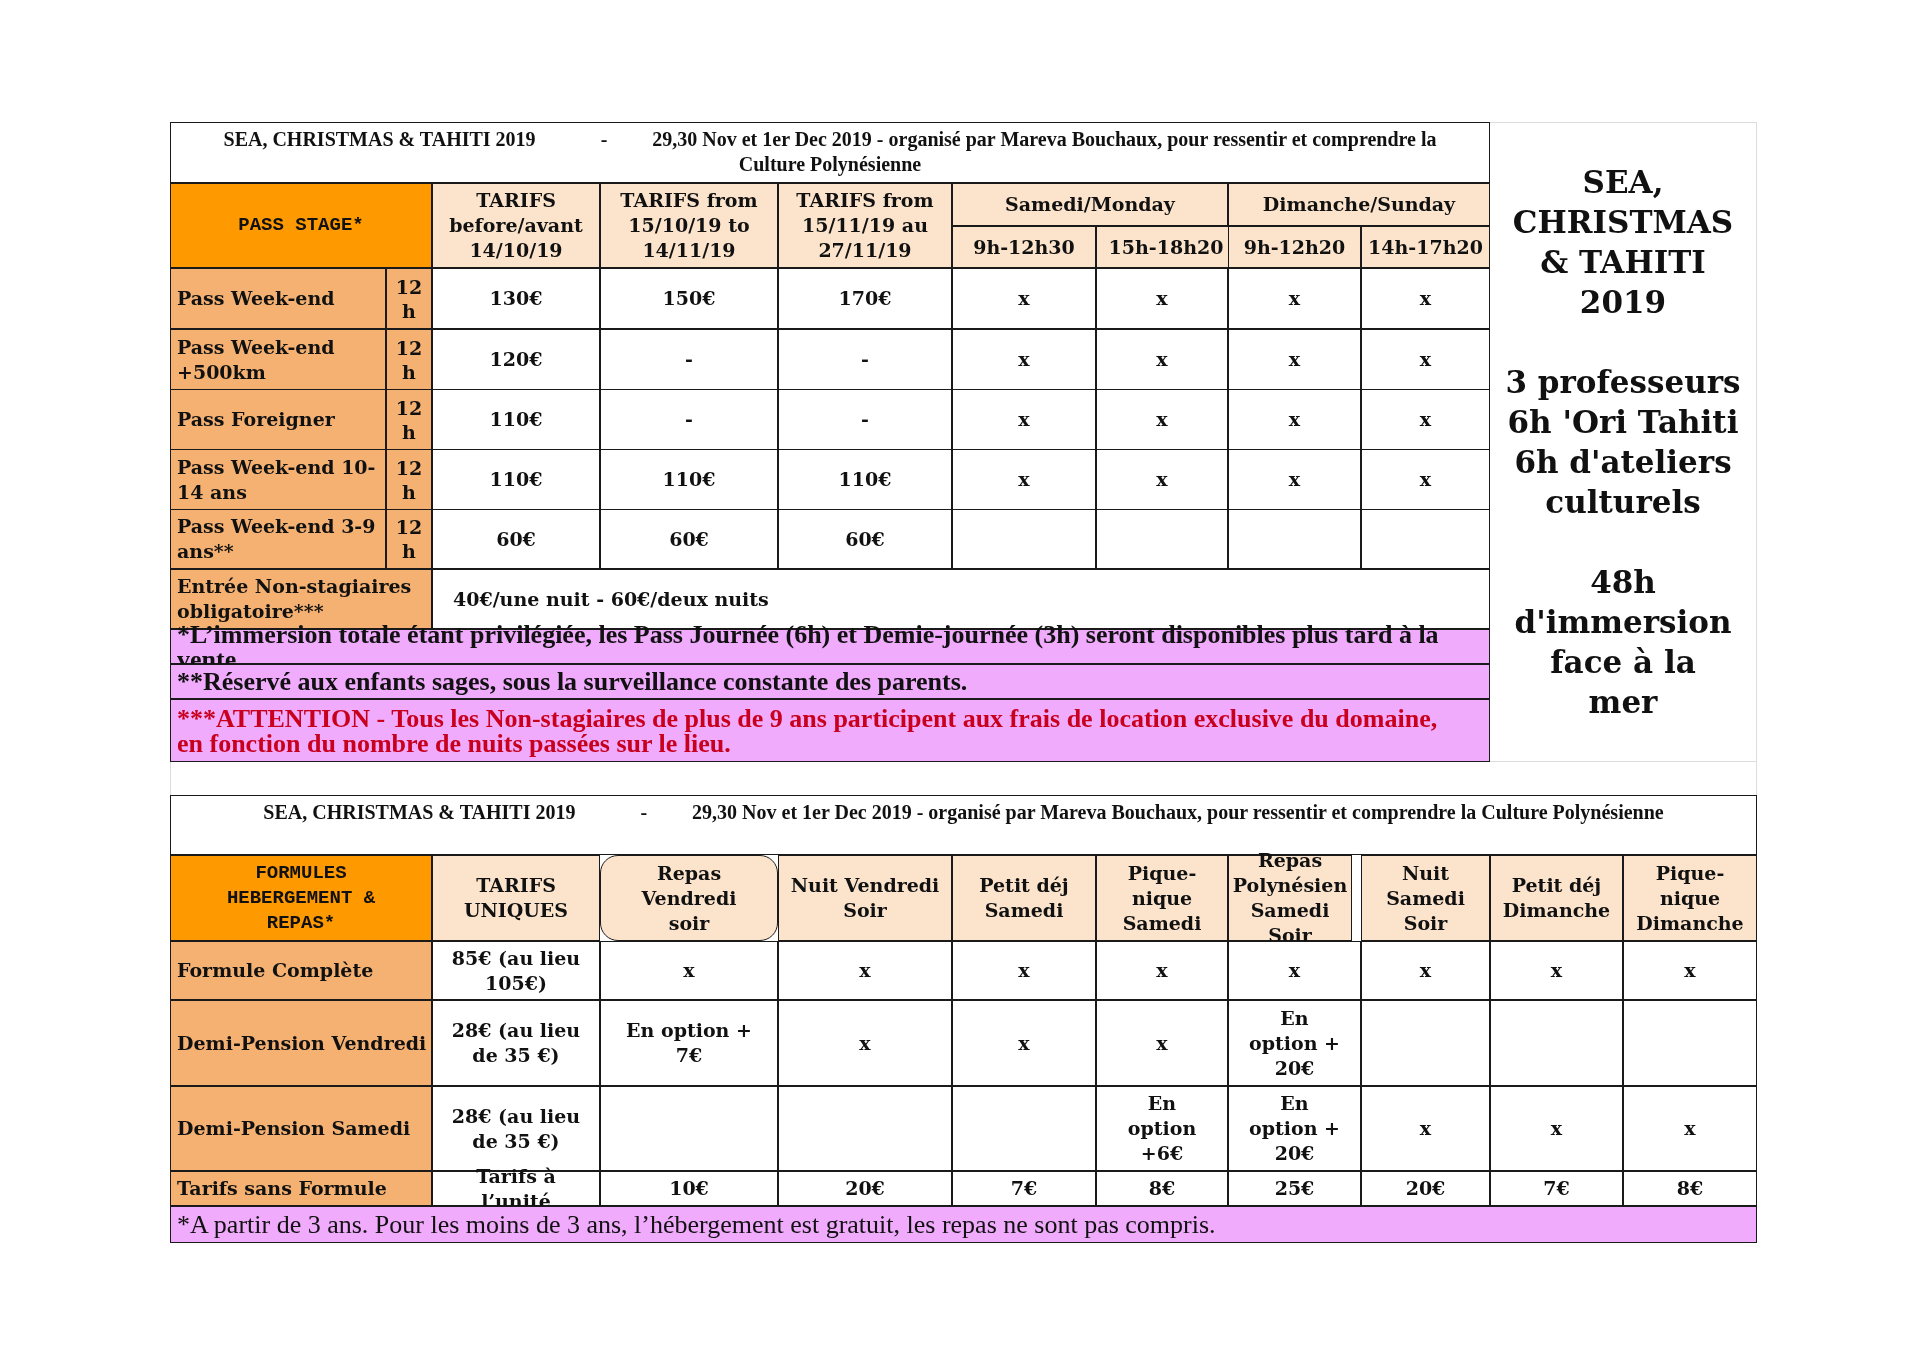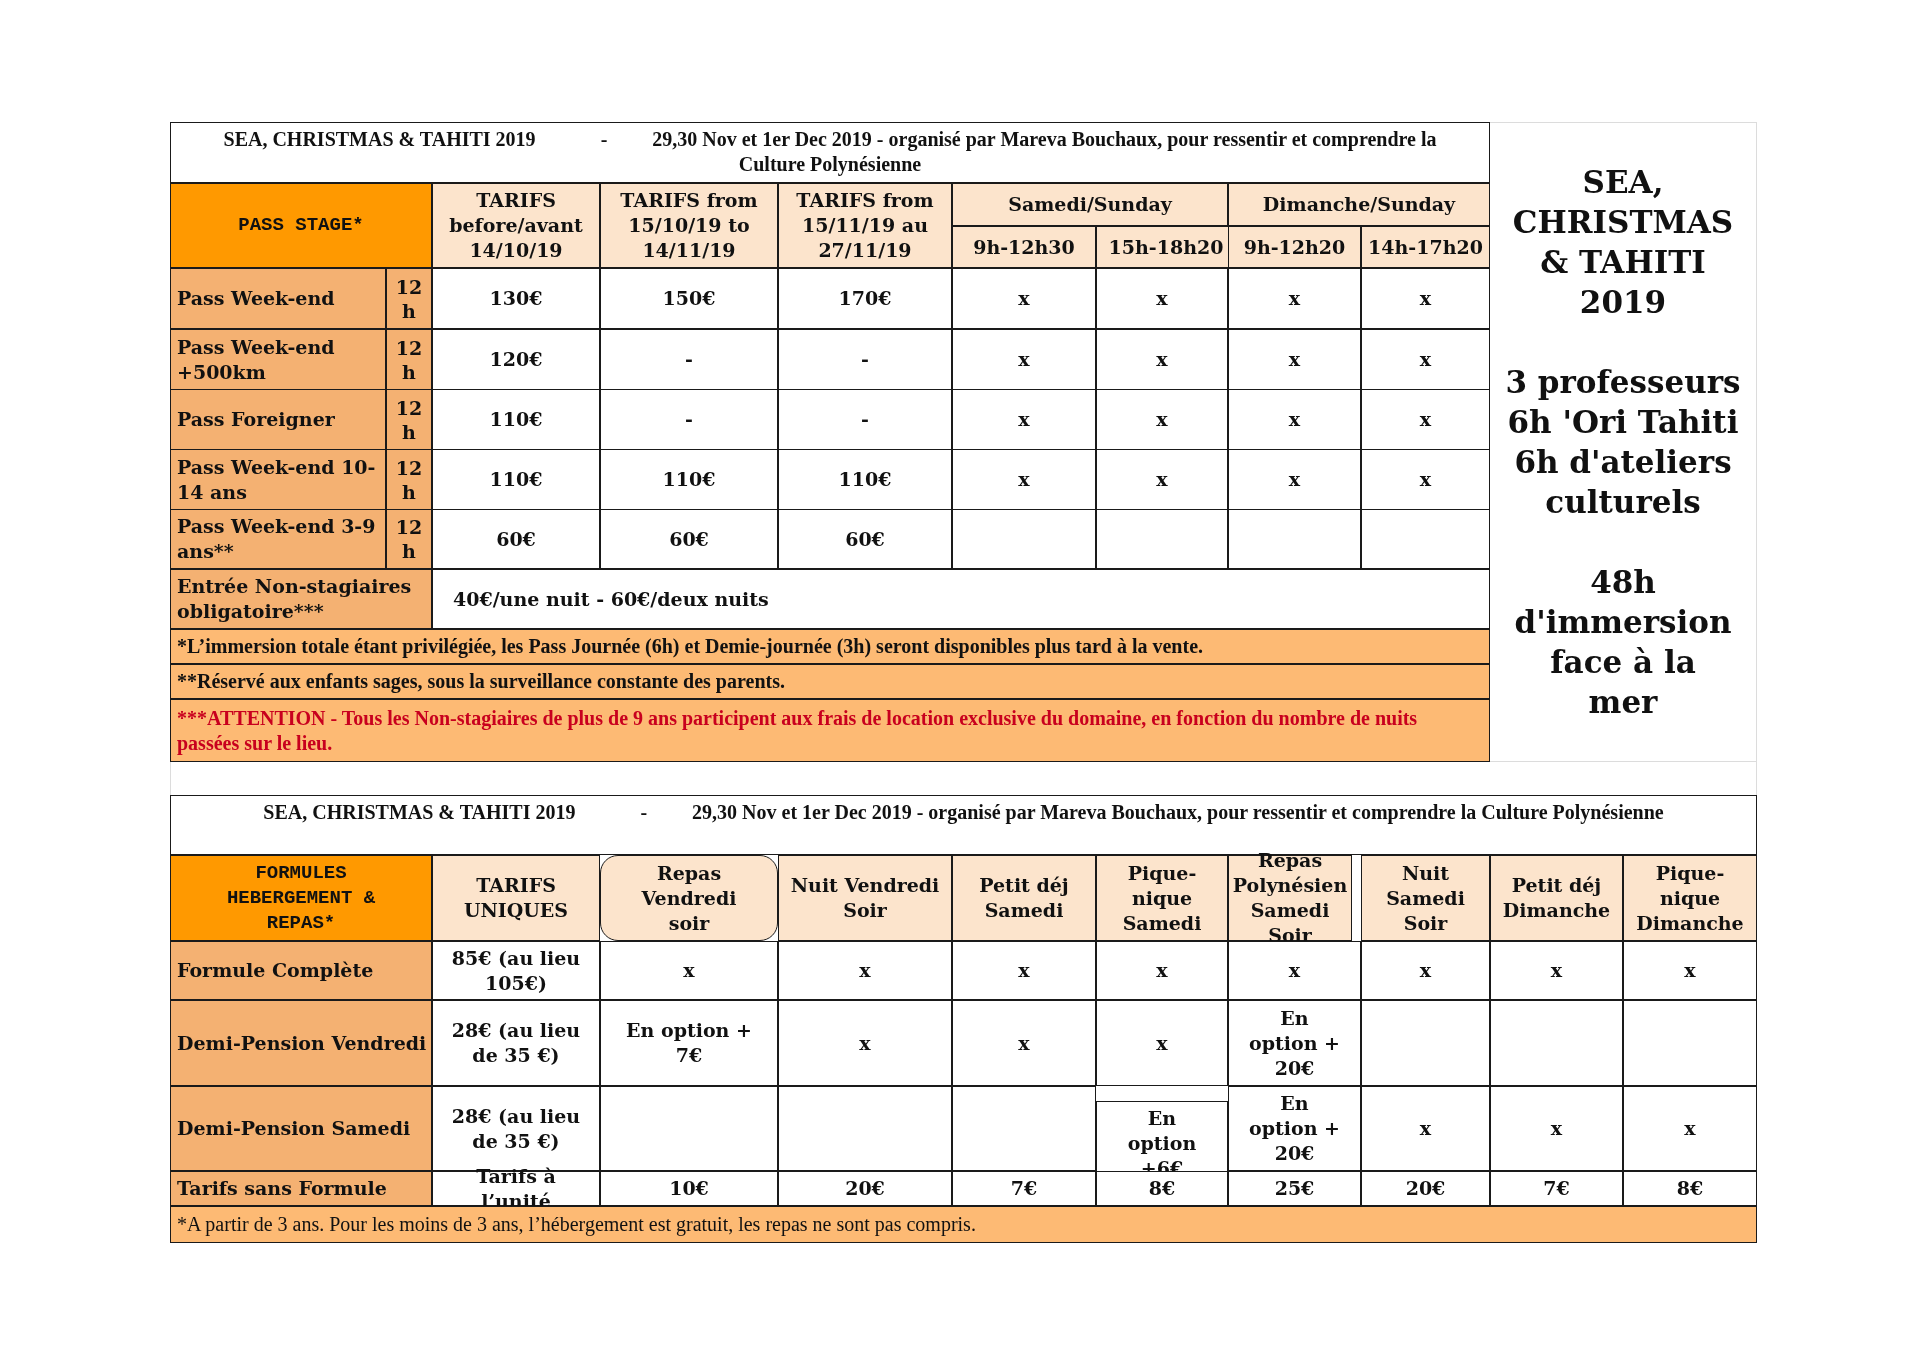--- a/index.html
+++ b/index.html
@@ -5,21 +5,21 @@
   html, body { margin:0; padding:0; background:#ffffff; }
   body { width:1920px; height:1358px; position:relative; overflow:hidden;
          font-family:"DejaVu Serif", serif; color:#111; }
   .cell { position:absolute; box-sizing:border-box; display:flex; align-items:center; justify-content:center;
           text-align:center; font-weight:bold; font-size:19px; line-height:25px; border:1.5px solid #1a1a1a; }
   .left { justify-content:flex-start; text-align:left; padding-left:6px; }
   .hdr { background:#fce4cc; }
   .orange { background:#ff9900;font-family:Liberation Mono, monospace; }
   .lab { background:#f4b172; }
   .white { background:#ffffff; }
-  .note { background:#fdba74; font-family:"Liberation Serif", serif; font-size:20px; }
+  .note { background:#f0abfc; font-family:"Liberation Serif", serif; font-size:26px; }
   .red { color:#c8001e; }
   .title { font-family:"Liberation Serif", serif; font-size:20px; background:#fff; }
   #info { position:absolute; left:1490px; top:122px; width:267px; height:640px; border:1.5px solid #dcdcdc;
           border-left:none; background:#fff; display:flex; align-items:center; justify-content:center;
           text-align:center; font-weight:bold; font-size:31px; line-height:40px; box-sizing:border-box; }
   #band { position:absolute; left:170px; top:762px; width:1587px; height:33px; border:1.5px solid #dcdcdc; border-top:none;
           border-bottom:none; box-sizing:border-box; }
   .info-block { margin:0 0 40px 0; }
   .info-block:last-child { margin-bottom:0; }
 </style>
@@ -31,21 +31,21 @@
   <div class="cell title" style="left:170px;top:122px;width:1320px;height:61px;display:block;padding:4px 40px 0 40px;text-align:center;">
     <span style="margin-right:60px;">SEA, CHRISTMAS &amp; TAHITI 2019</span>
     <span style="margin-right:40px;">-</span>
     <span>29,30 Nov et 1er Dec 2019 - organisé par Mareva Bouchaux, pour ressentir et comprendre la Culture Polynésienne</span>
   </div>
 
   <div class="cell orange" style="left:170px;top:183px;width:262px;height:85px;">PASS STAGE*</div>
   <div class="cell hdr" style="left:432px;top:183px;width:168px;height:85px;">TARIFS before/avant 14/10/19</div>
   <div class="cell hdr" style="left:600px;top:183px;width:178px;height:85px;padding:0 12px;">TARIFS from 15/10/19 to 14/11/19</div>
   <div class="cell hdr" style="left:778px;top:183px;width:174px;height:85px;padding:0 12px;">TARIFS from 15/11/19 au 27/11/19</div>
-  <div class="cell hdr" style="left:952px;top:183px;width:276px;height:43px;">Samedi/Sunday</div>
+  <div class="cell hdr" style="left:952px;top:183px;width:276px;height:43px;">Samedi/Monday</div>
   <div class="cell hdr" style="left:1228px;top:183px;width:262px;height:43px;">Dimanche/Sunday</div>
   <div class="cell hdr" style="left:952px;top:226px;width:144px;height:42px;">9h-12h30</div>
   <div class="cell hdr" style="left:1096px;top:226px;width:140px;height:42px;">15h-18h20</div>
   <div class="cell hdr" style="left:1228px;top:226px;width:133px;height:42px;">9h-12h20</div>
   <div class="cell hdr" style="left:1361px;top:226px;width:129px;height:42px;">14h-17h20</div>
 
   <div id="t1rows">
       <div class="cell lab left" style="left: 170px; top: 268px; width: 216px; height: 61px; padding-right: 12px;">Pass Week-end</div>
       <div class="cell lab" style="left: 386px; top: 268px; width: 46px; height: 61px; padding: 0px 8px; line-height: 24px;">12 h</div>
       <div class="cell white" style="left: 432px; top: 268px; width: 168px; height: 61px;">130€</div>
@@ -152,21 +152,21 @@
       <div class="cell white" style="left: 1096px; top: 1000px; width: 132px; height: 86px; padding: 0px 18px;">x</div>
       <div class="cell white" style="left: 1228px; top: 1000px; width: 133px; height: 86px; padding: 0px 18px;">En option + 20€</div>
       <div class="cell white" style="left: 1361px; top: 1000px; width: 129px; height: 86px; padding: 0px 18px;"></div>
       <div class="cell white" style="left: 1490px; top: 1000px; width: 133px; height: 86px; padding: 0px 18px;"></div>
       <div class="cell white" style="left: 1623px; top: 1000px; width: 134px; height: 86px; padding: 0px 18px;"></div>
       <div class="cell lab left" style="left: 170px; top: 1086px; width: 262px; height: 85px;">Demi-Pension Samedi</div>
       <div class="cell white" style="left: 432px; top: 1086px; width: 168px; height: 85px; padding: 0px 14px;">28€ (au lieu de 35 €)</div>
       <div class="cell white" style="left: 600px; top: 1086px; width: 178px; height: 85px; padding: 0px 18px;"></div>
       <div class="cell white" style="left: 778px; top: 1086px; width: 174px; height: 85px; padding: 0px 18px;"></div>
       <div class="cell white" style="left: 952px; top: 1086px; width: 144px; height: 85px; padding: 0px 18px;"></div>
-      <div class="cell white" style="left: 1096px; top: 1086px; width: 132px; height: 85px; padding: 0px 18px; margin-top: 15px;">En option +6€</div>
+      <div class="cell white" style="left: 1096px; top: 1086px; width: 132px; height: 85px; padding: 0px 18px;">En option +6€</div>
       <div class="cell white" style="left: 1228px; top: 1086px; width: 133px; height: 85px; padding: 0px 18px;">En option + 20€</div>
       <div class="cell white" style="left: 1361px; top: 1086px; width: 129px; height: 85px; padding: 0px 18px;">x</div>
       <div class="cell white" style="left: 1490px; top: 1086px; width: 133px; height: 85px; padding: 0px 18px;">x</div>
       <div class="cell white" style="left: 1623px; top: 1086px; width: 134px; height: 85px; padding: 0px 18px;">x</div>
       <div class="cell lab left" style="left: 170px; top: 1171px; width: 262px; height: 35px;">Tarifs sans Formule</div>
       <div class="cell white" style="left: 432px; top: 1171px; width: 168px; height: 35px; padding: 0px 14px;">Tarifs à l’unité</div>
       <div class="cell white" style="left: 600px; top: 1171px; width: 178px; height: 35px; padding: 0px 18px;">10€</div>
       <div class="cell white" style="left: 778px; top: 1171px; width: 174px; height: 35px; padding: 0px 18px;">20€</div>
       <div class="cell white" style="left: 952px; top: 1171px; width: 144px; height: 35px; padding: 0px 18px;">7€</div>
       <div class="cell white" style="left: 1096px; top: 1171px; width: 132px; height: 35px; padding: 0px 18px;">8€</div>

